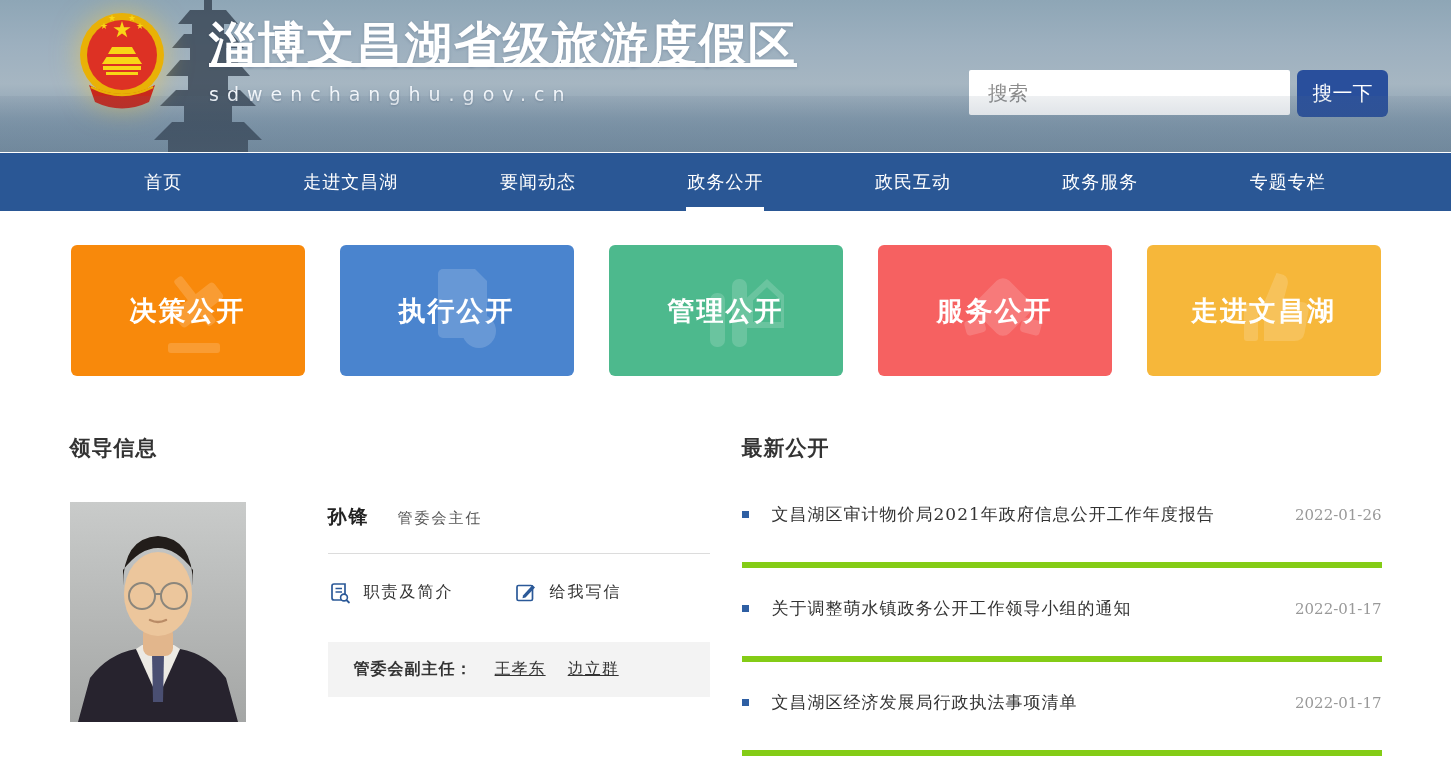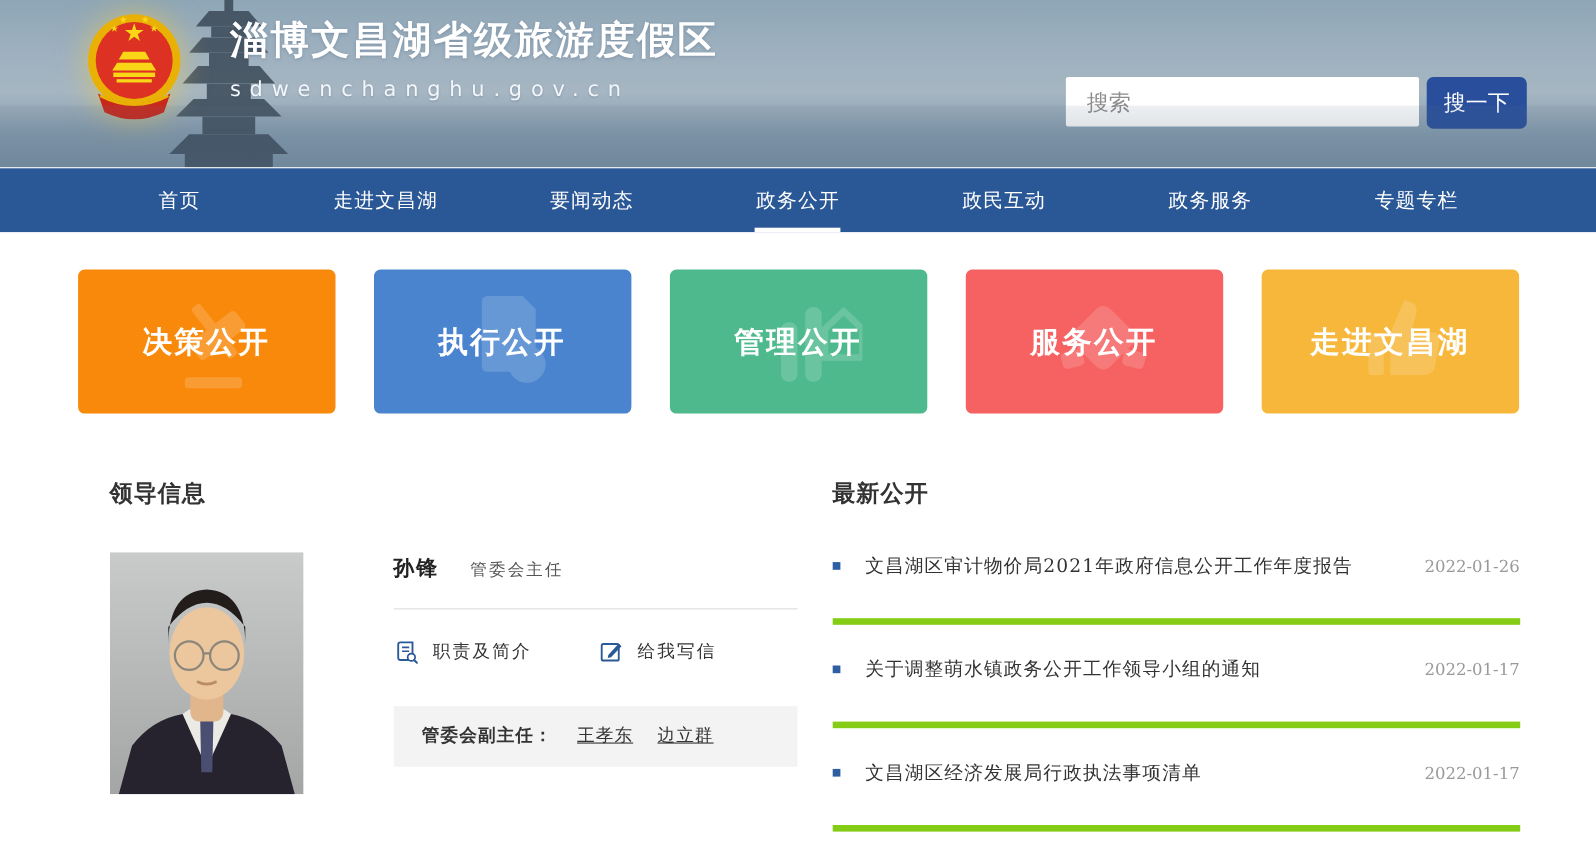--- a/index.html
+++ b/index.html
@@ -20,22 +20,22 @@
   .header::after{ 
     content:""; position:absolute; left:0; right:0; top:96px; height:56px;
     background:linear-gradient(180deg,rgba(90,110,130,.10) 0%,rgba(70,95,120,.22) 55%,rgba(80,100,122,.30) 100%);
     pointer-events:none;
   }
   .pagoda{ position:absolute; left:148px; top:0; height:152px; width:120px; opacity:.78; }
   .header-inner{ position:absolute; inset:0; display:flex; align-items:flex-start; padding-left:75px; }
   .emblem{ margin-top:5px; filter:drop-shadow(0 0 14px rgba(250,205,60,.55)); flex-shrink:0; }
   .site-block{ margin-left:40px; margin-top:18px; }
   .site-title{
-    color:#ffffff; font-family:var(--sans); font-weight:bold; font-size:35px;
-    letter-spacing:2px; line-height:1.1; text-shadow:0 1px 3px rgba(40,60,90,.25);
+    color:#ffffff; font-family:var(--sans); font-weight:bold; font-size:47px;
+    letter-spacing:2px; line-height:1.1; text-shadow:0 1px 3px rgba(40,60,90,.25);text-decoration:underline;
   }
   .site-url{
     color:#f2f6fa; font-family:var(--sans); font-size:19px; letter-spacing:8px;
     margin-top:13px; text-shadow:0 1px 2px rgba(40,60,90,.25);
   }
   .search-wrap{ margin-left:auto; margin-right:63px; margin-top:70px; display:flex; align-items:flex-start; }
   .search-input{
     width:321px; height:45px; border:none; outline:none; background:#ffffff;
     font-family:var(--serif); font-size:20px; color:#333; padding:12px 19px; border-radius:2px;
   }
@@ -63,21 +63,21 @@
   .card{
     width:234px; height:131px; border-radius:6px; position:relative; overflow:hidden;
     display:flex; align-items:center; justify-content:center; cursor:pointer;
     color:#ffffff; font-family:var(--sans); font-weight:bold; font-size:27px; letter-spacing:2px;
   }
   .card .watermark{ position:absolute; top:14px; left:50%; transform:translateX(-42%); opacity:.16; }
   .card .card-label{ position:relative; z-index:1; }
 
   
   .content{ width:1312px; margin:58px auto 0; display:flex; }
-  .col-left{ width:640px;margin-left:30px; }
+  .col-left{ width:640px; }
   .col-right{ width:640px; margin-left:32px; }
   .section-heading{ font-size:21px; color:#333; font-weight:600; letter-spacing:1px; }
 
   .leader-row{ display:flex; margin-top:40px; }
   .photo{ width:176px; height:220px; flex-shrink:0; }
   .leader-info{ margin-left:82px; flex:1; padding-top:2px; }
   .name-row{ display:flex; align-items:baseline; }
   .leader-name{ font-size:19px; font-weight:bold; color:#222; letter-spacing:2px; }
   .leader-title{ font-size:15px; color:#555; margin-left:28px; letter-spacing:2px; }
   .info-divider{ height:1px; background:#dcdcdc; margin-top:23px; }

